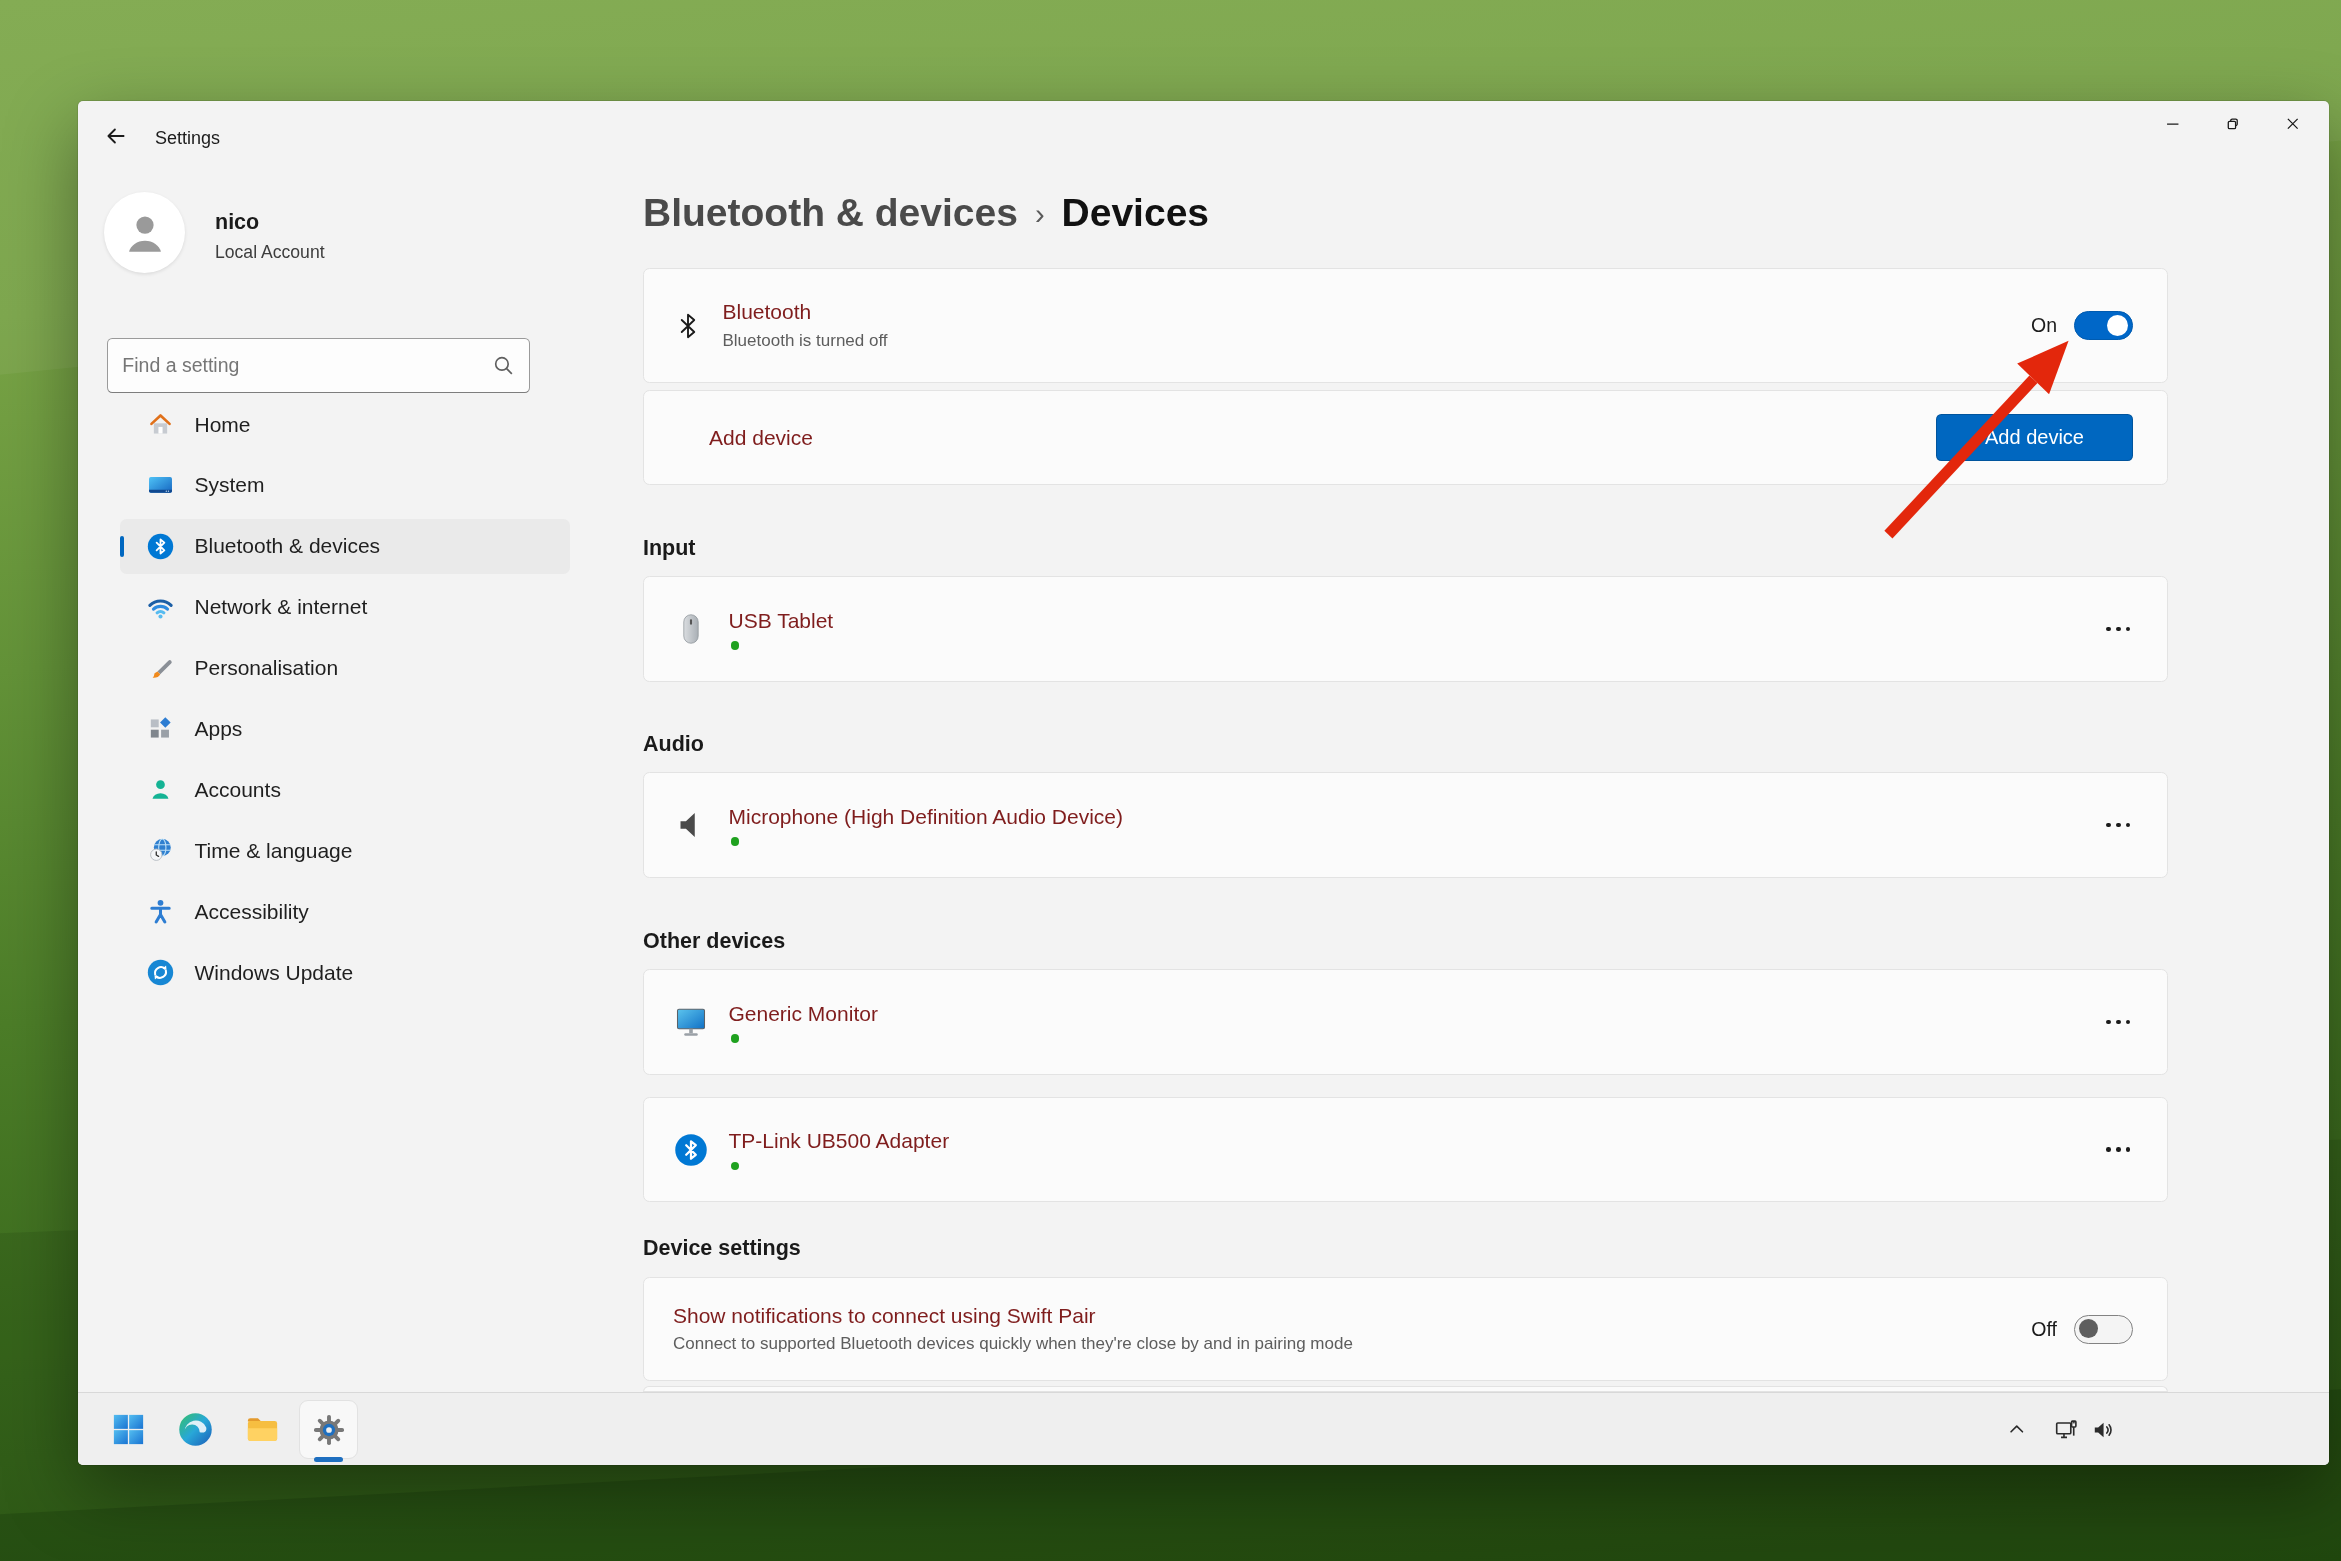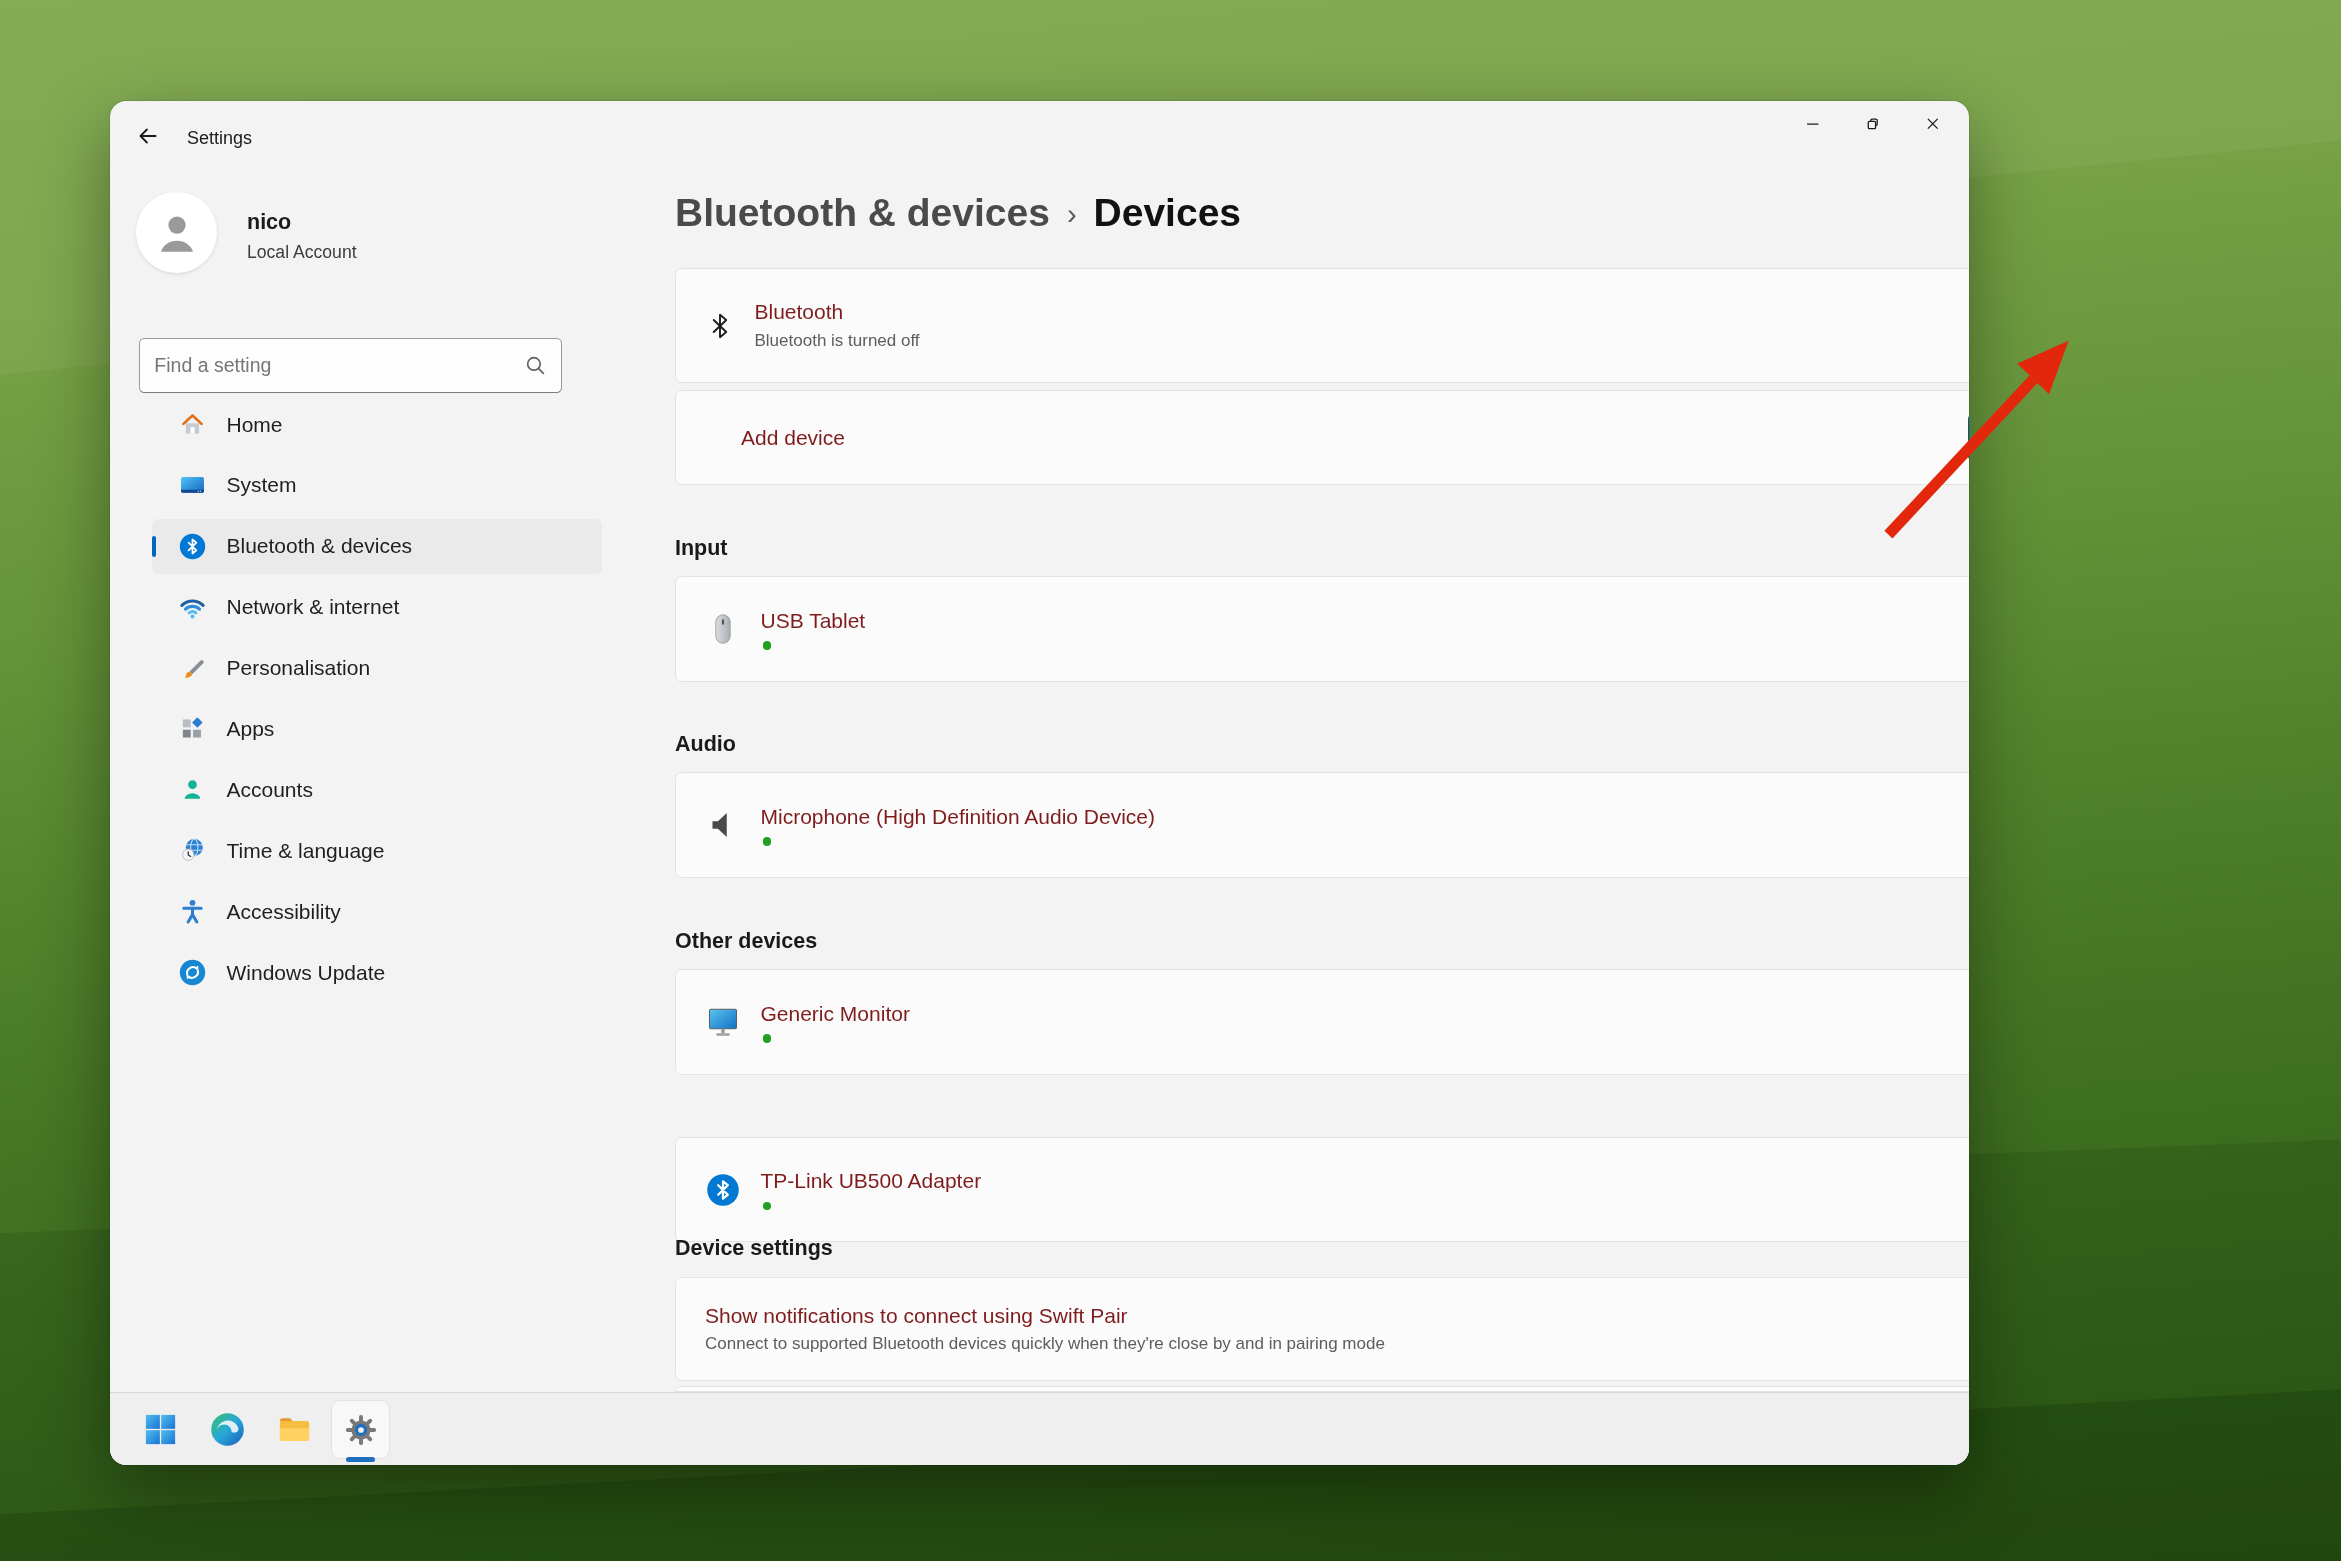--- a/index.html
+++ b/index.html
@@ -6,23 +6,23 @@
   html,body { background:#222; }
   body { font-family: "Liberation Sans", "DejaVu Sans", sans-serif; }
 
   .desktop { position:relative; width:2342px; height:1561px; overflow:hidden;
     background: linear-gradient(175deg,#7EA84B 0%,#78A346 18%,#639238 38%,#4C7D28 58%,#3A6A1D 78%,#2C5714 100%); }
   .facet { position:absolute; inset:0; pointer-events:none; }
   .facet1 { background:rgba(0,22,0,0.10); clip-path:polygon(0 79%,100% 73%,100% 100%,0 100%); }
   .facet2 { background:rgba(0,26,0,0.16); clip-path:polygon(0 97%,100% 89%,100% 100%,0 100%); }
   .facet3 { background:rgba(255,255,255,0.05); clip-path:polygon(0 0,100% 0,100% 9%,0 24%); }
 
-  .window { position:absolute; left:78px; top:101px; width:1859px; height:1364px;
-    background:#F3F3F3; border-radius:16px; overflow:hidden;
-    box-shadow:0 26px 72px rgba(0,0,0,0.38), 0 0 0 0.7px rgba(0,0,0,0.12);margin-left:32px; }
+  .window { position:absolute; left:78px; top:101px; width:2251px; height:1364px;
+    background:#F3F3F3; border-radius:5px; overflow:hidden;
+    box-shadow:0 26px 72px rgba(0,0,0,0.38), 0 0 0 0.7px rgba(0,0,0,0.12); }
 
   
   .back-btn { position:absolute; left:19.5px; top:18px; width:36px; height:36px; display:flex; align-items:center; justify-content:center; border-radius:5.2px; }
   .back-btn svg { width:26px; height:26px; }
   .app-title { position:absolute; left:77px; top:27px; font-size:18px; color:#1b1b1b; }
   .win-controls { position:absolute; right:5.9px; top:0; display:flex; }
   .win-ctrl { width:60px; height:48px; display:flex; align-items:center; justify-content:center; }
   .win-ctrl svg { width:19.5px; height:19.5px; }
 
   
@@ -336,21 +336,21 @@
           <div class="row-title">Generic Monitor</div>
           <span class="status-dot"></span>
         </div>
         <span class="more">
             <i></i>
             <i></i>
             <i></i>
           </span>
       </div>
     </div>
-    <div class="card" style="top:1036px;height:105px;">
+    <div class="card" style="top:996px;height:105px;">
       <div class="row">
         <span class="row-icon">
           <svg viewBox="0 0 24 24">
               <circle cx="12" cy="12" r="10.5" fill="#0078D4"></circle>
               <path d="M8.8 8.8 L15.2 15.2 L12 17.8 V6.2 L15.2 8.8 L8.8 15.2" stroke="#fff" stroke-width="1.5" fill="none" stroke-linejoin="round" stroke-linecap="round"></path>
             </svg>
         </span>
         <div class="row-text">
           <div class="row-title">TP-Link UB500 Adapter</div>
           <span class="status-dot"></span>

